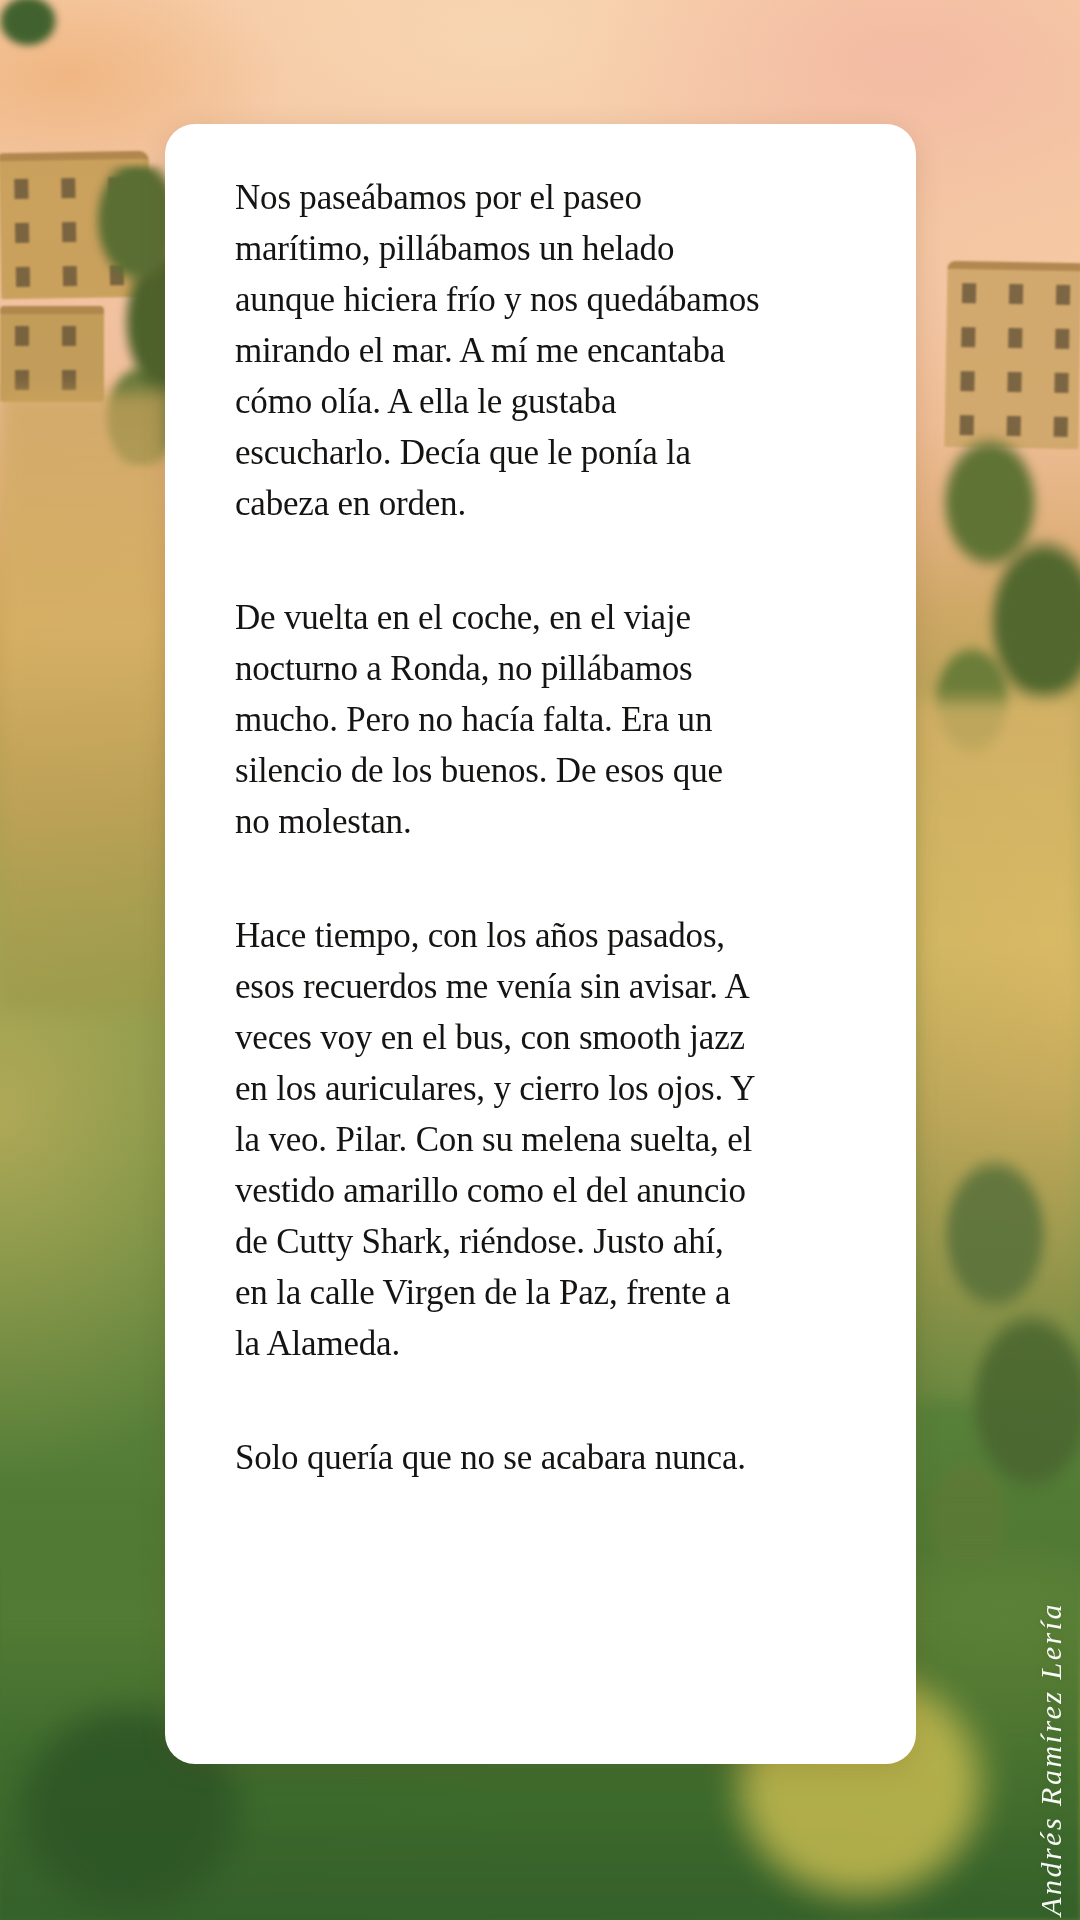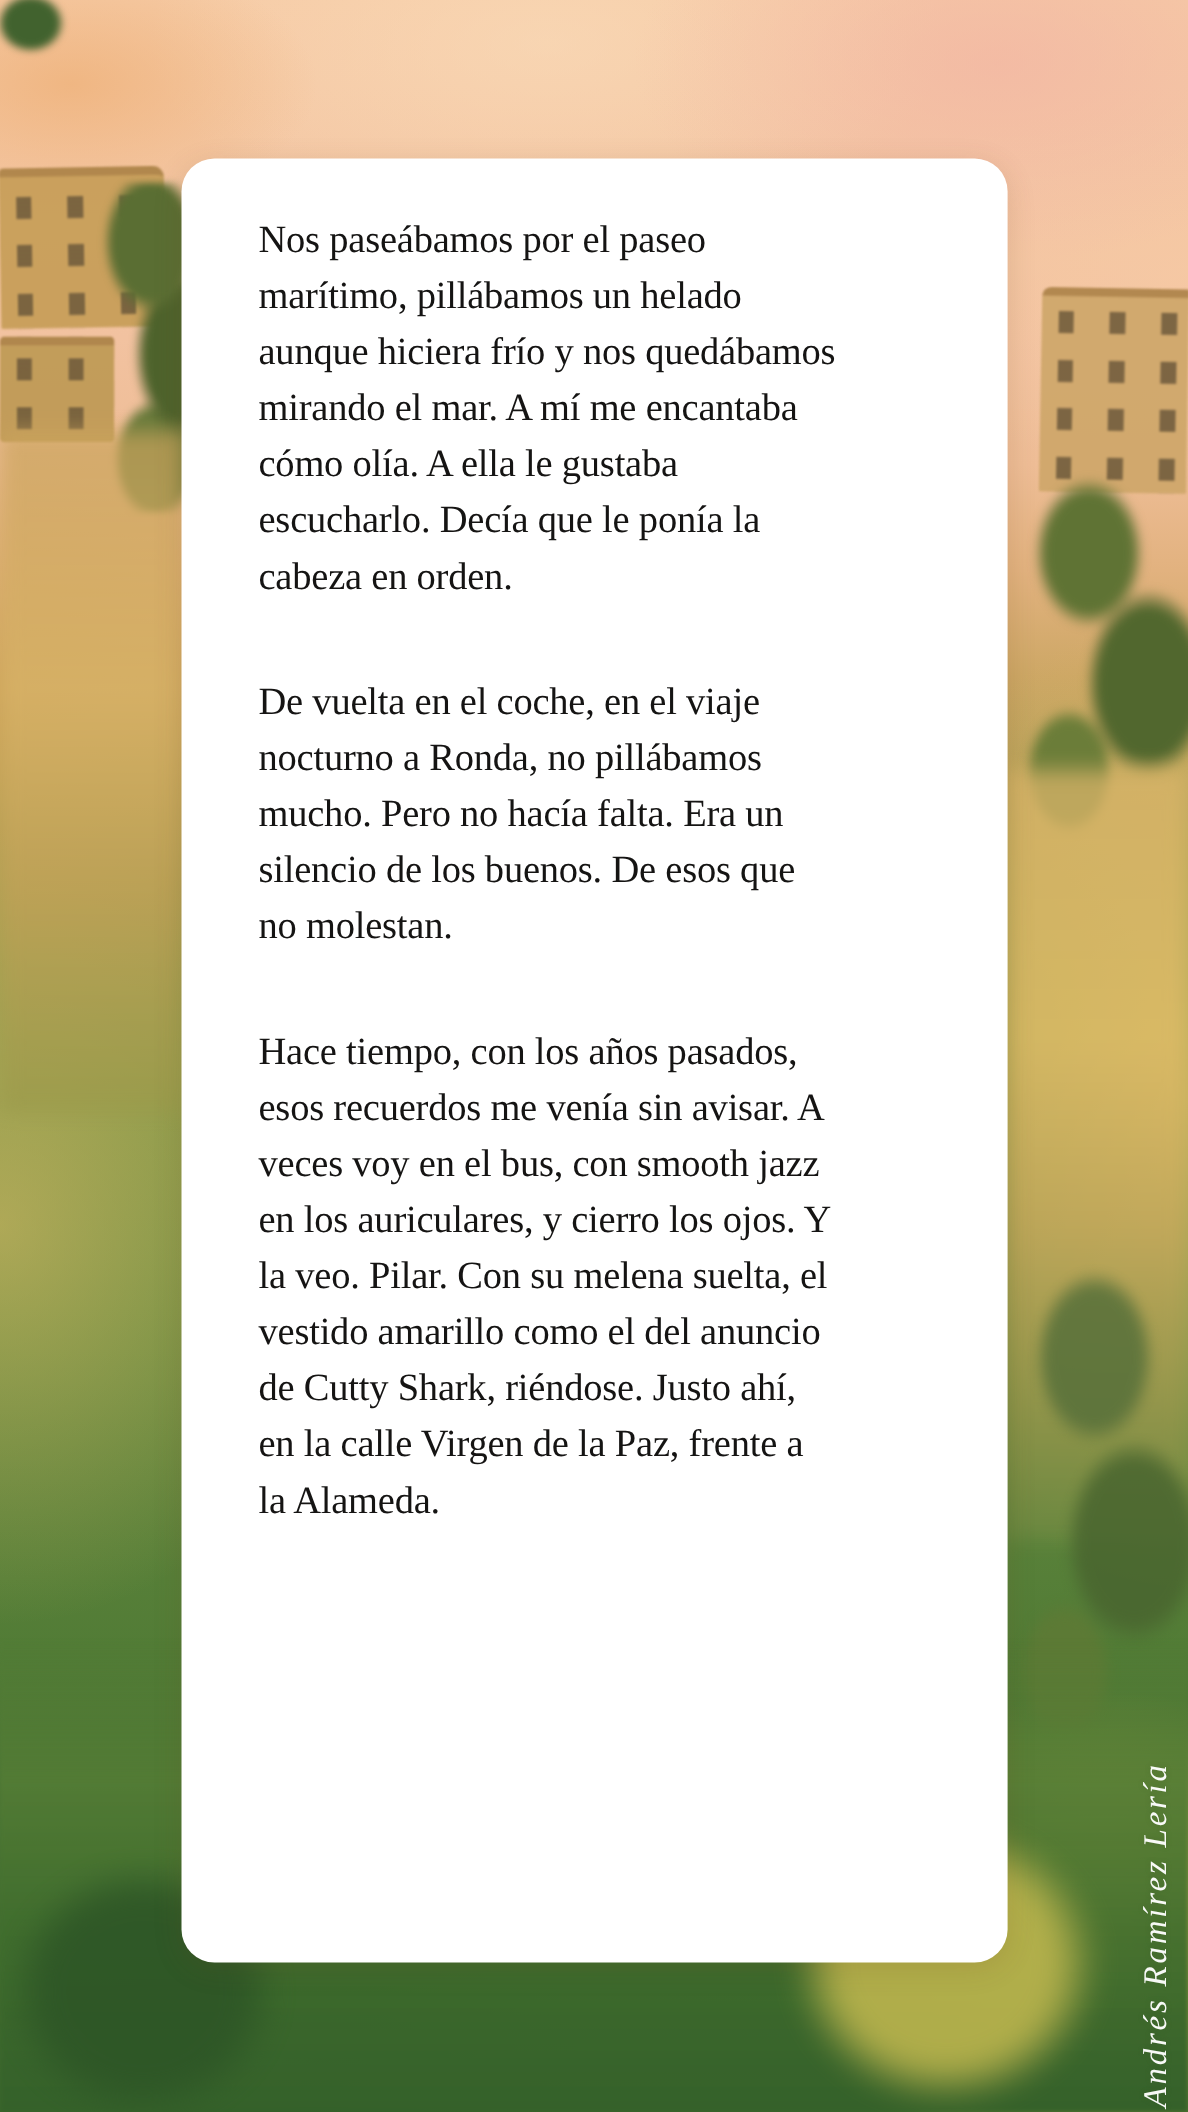--- a/index.html
+++ b/index.html
@@ -87,21 +87,21 @@
     right:40px;bottom:-30px;width:360px;height:330px;opacity:.8;filter:blur(12px);
     background:radial-gradient(closest-side,#cdbf52 0 55%,rgba(205,191,82,0) 78%);
   }
   .bottom-left-dark{
     left:-30px;bottom:-40px;width:320px;height:300px;opacity:.85;filter:blur(10px);
     background:radial-gradient(closest-side,#2d5526 0 55%,rgba(45,85,38,0) 78%);
   }
 
   
   .card{
-    position:absolute;z-index:2;left:165px;top:144px;width:751px;height:1640px;
+    position:absolute;z-index:2;left:165px;top:124px;width:751px;height:1640px;
     box-sizing:border-box;padding:48px 38px 0 70px;border-radius:30px;overflow:hidden;
     background:var(--card-background,#ffffff);
     box-shadow:0 6px 26px rgba(110,70,30,0.16);
   }
   .story-p{
     margin:0 0 63px 0;
     font-size:35px;line-height:51px;letter-spacing:-0.2px;
     color:var(--body-text,#151413);
     white-space:pre;
   }
@@ -149,16 +149,17 @@
 no molestan.</p>
       <p class="story-p">Hace tiempo, con los años pasados,
 esos recuerdos me venía sin avisar. A
 veces voy en el bus, con smooth jazz
 en los auriculares, y cierro los ojos. Y
 la veo. Pilar. Con su melena suelta, el
 vestido amarillo como el del anuncio
 de Cutty Shark, riéndose. Justo ahí,
 en la calle Virgen de la Paz, frente a
 la Alameda.</p>
+      <p class="story-p">Solo quería que no se acabara nunca.</p>
     </div>
 </main>
 
 <div class="author">Andrés Ramírez Lería</div>
 
 </body></html>

